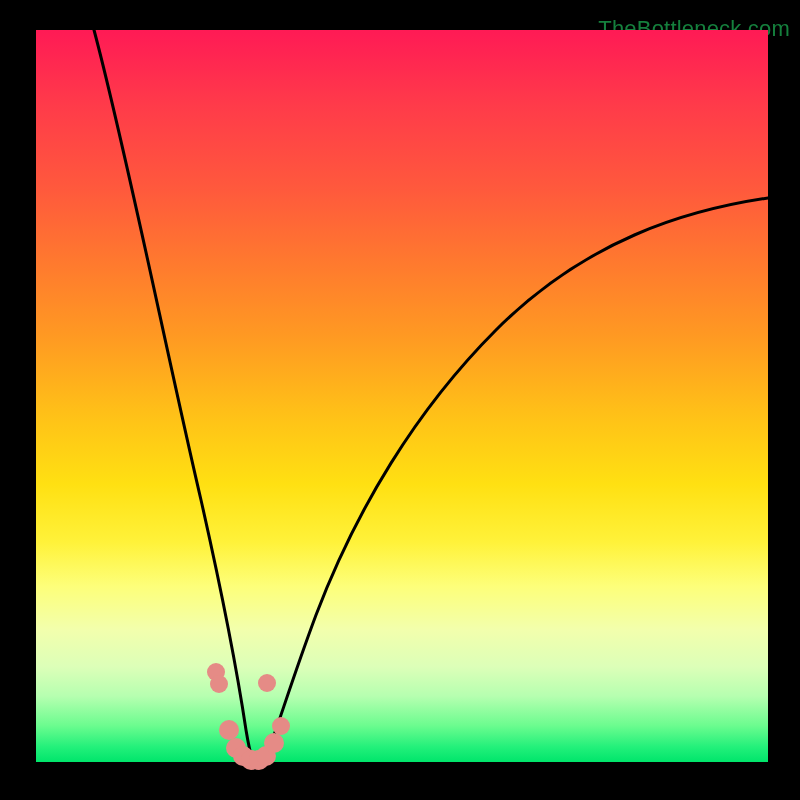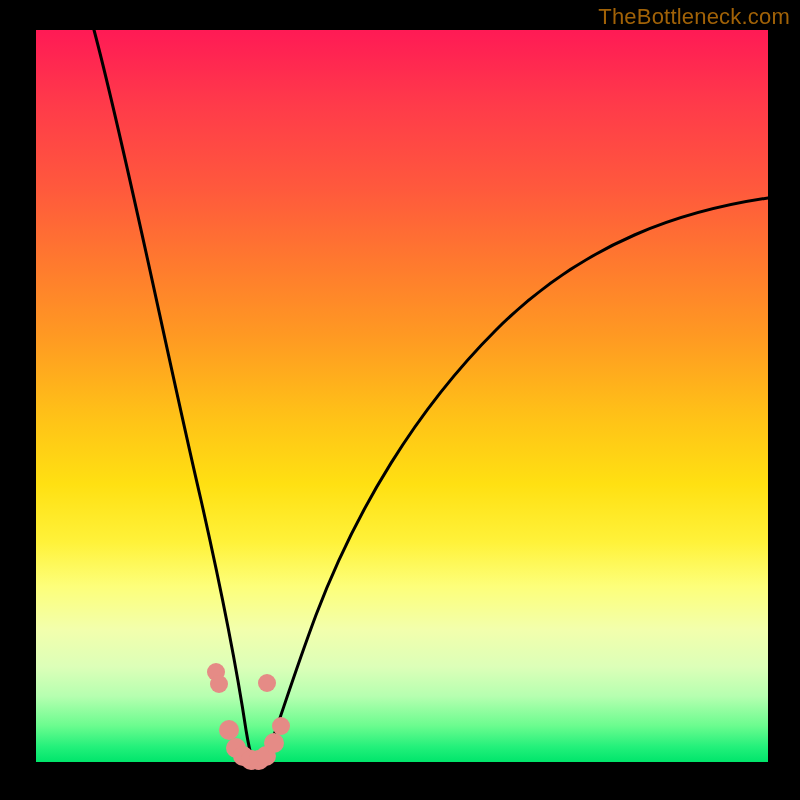--- a/index.html
+++ b/index.html
@@ -40,23 +40,23 @@
       #f2ffad 82%,
       #dcffb8 87%,
       #b6ffb0 91%,
       #6cfc8f 95%,
       #22f07a 98%,
       #00e56b 100%
     );
   }
   .watermark {
     position: absolute;
-    top: 4px;
+    top: 16px;
     right: 10px;
-    color: #a16207;
+    color: #15803d;
     font-size: 22px;
     font-weight: 500;
     letter-spacing: 0.2px;
     user-select: none;
   }
   svg.curves {
     position: absolute;
     left: 0;
     top: 0;
     width: 732px;

